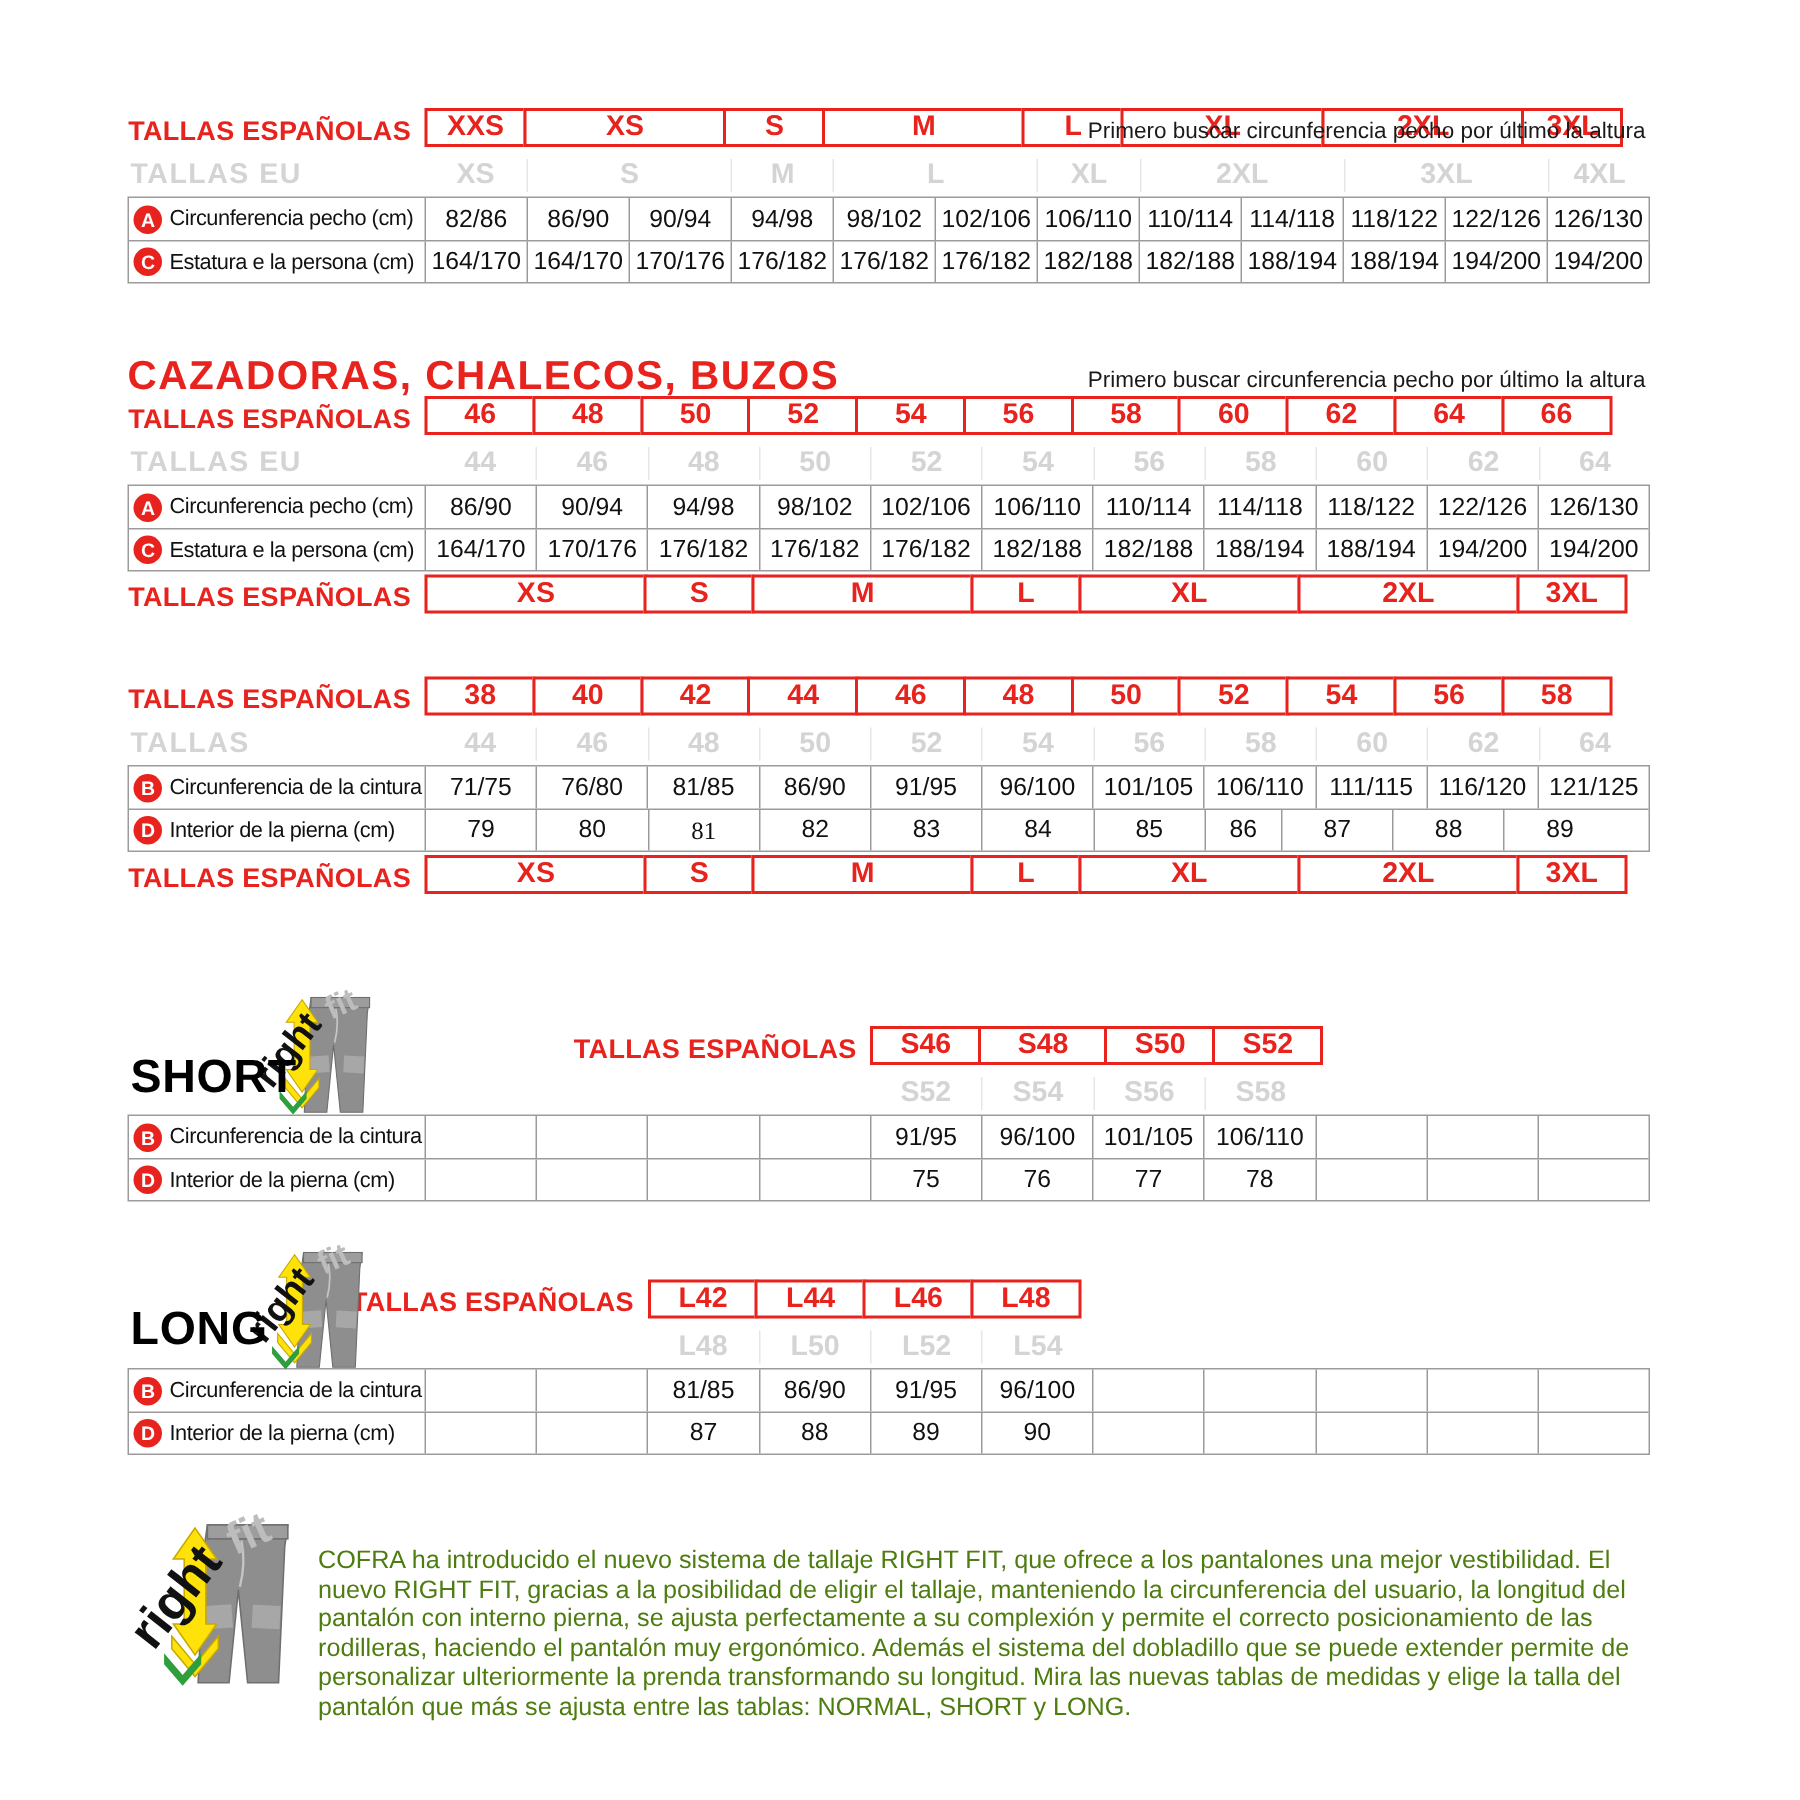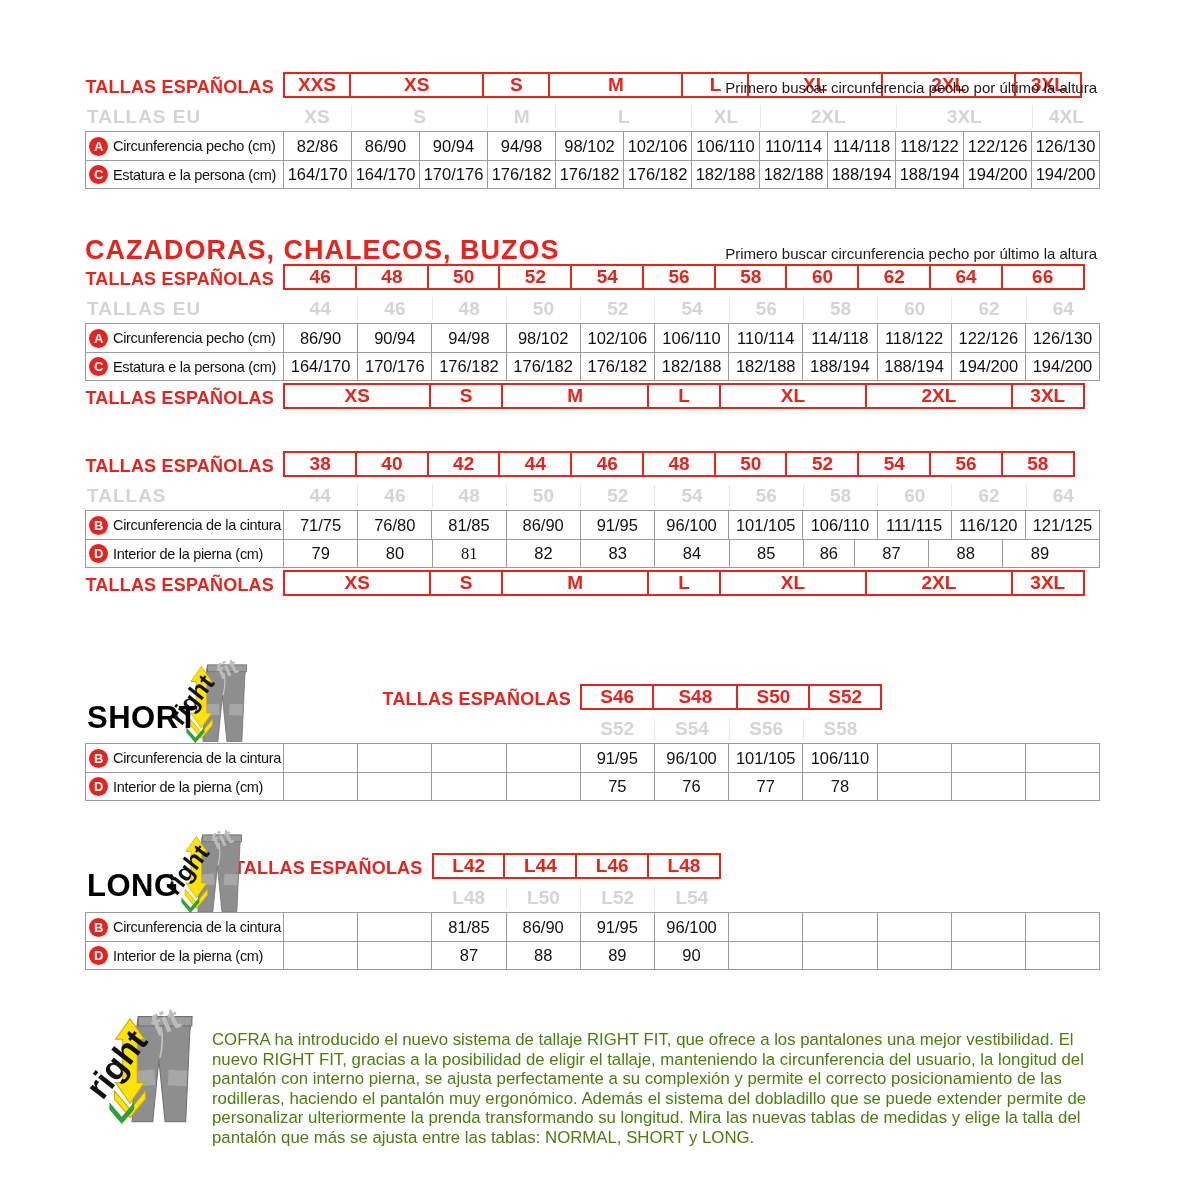--- a/index.html
+++ b/index.html
@@ -124,21 +124,21 @@
           <div class="red-box" style="width: 74.2727px;">46</div>
           <div class="red-box" style="width: 74.2727px;">48</div>
           <div class="red-box" style="width: 74.2727px;">50</div>
           <div class="red-box" style="width: 74.2727px;">52</div>
           <div class="red-box" style="width: 74.2727px;">54</div>
           <div class="red-box" style="width: 74.2727px;">56</div>
           <div class="red-box" style="width: 74.2727px;">58</div>
           <div class="red-box" style="width: 74.2727px;">60</div>
           <div class="red-box" style="width: 74.2727px;">62</div>
           <div class="red-box" style="width: 74.2727px;">64</div>
-          <div class="red-box" style="width: 84px;">66</div>
+          <div class="red-box" style="width: 74px;">66</div>
         </div>
         <div class="size-row row-gray">
           <div class="size-label" style="width: 198px;">TALLAS EU</div>
           <div class="gray-cell first" style="width: 74.2727px;">44</div>
           <div class="gray-cell" style="width: 74.2727px;">46</div>
           <div class="gray-cell" style="width: 74.2727px;">48</div>
           <div class="gray-cell" style="width: 74.2727px;">50</div>
           <div class="gray-cell" style="width: 74.2727px;">52</div>
           <div class="gray-cell" style="width: 74.2727px;">54</div>
           <div class="gray-cell" style="width: 74.2727px;">56</div>

